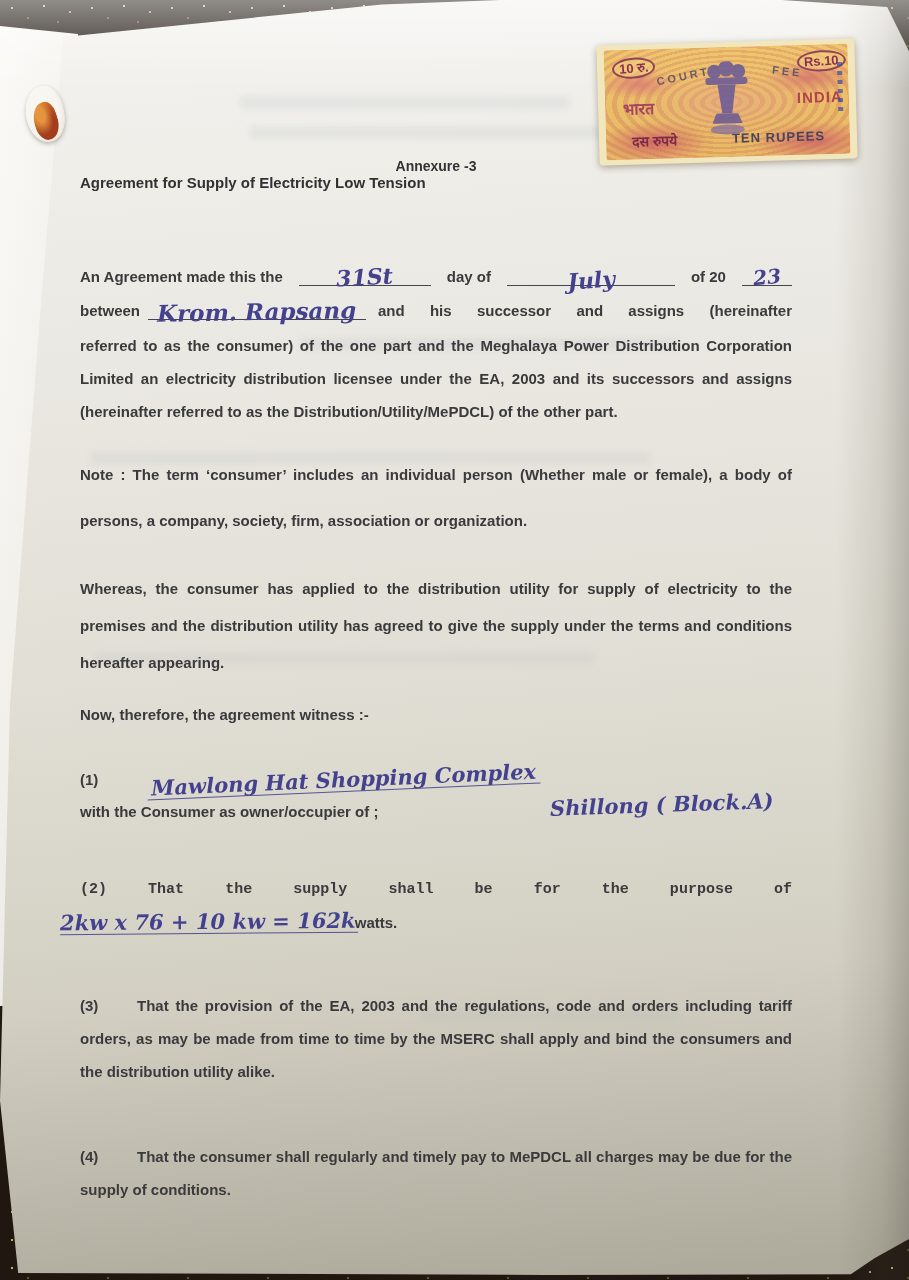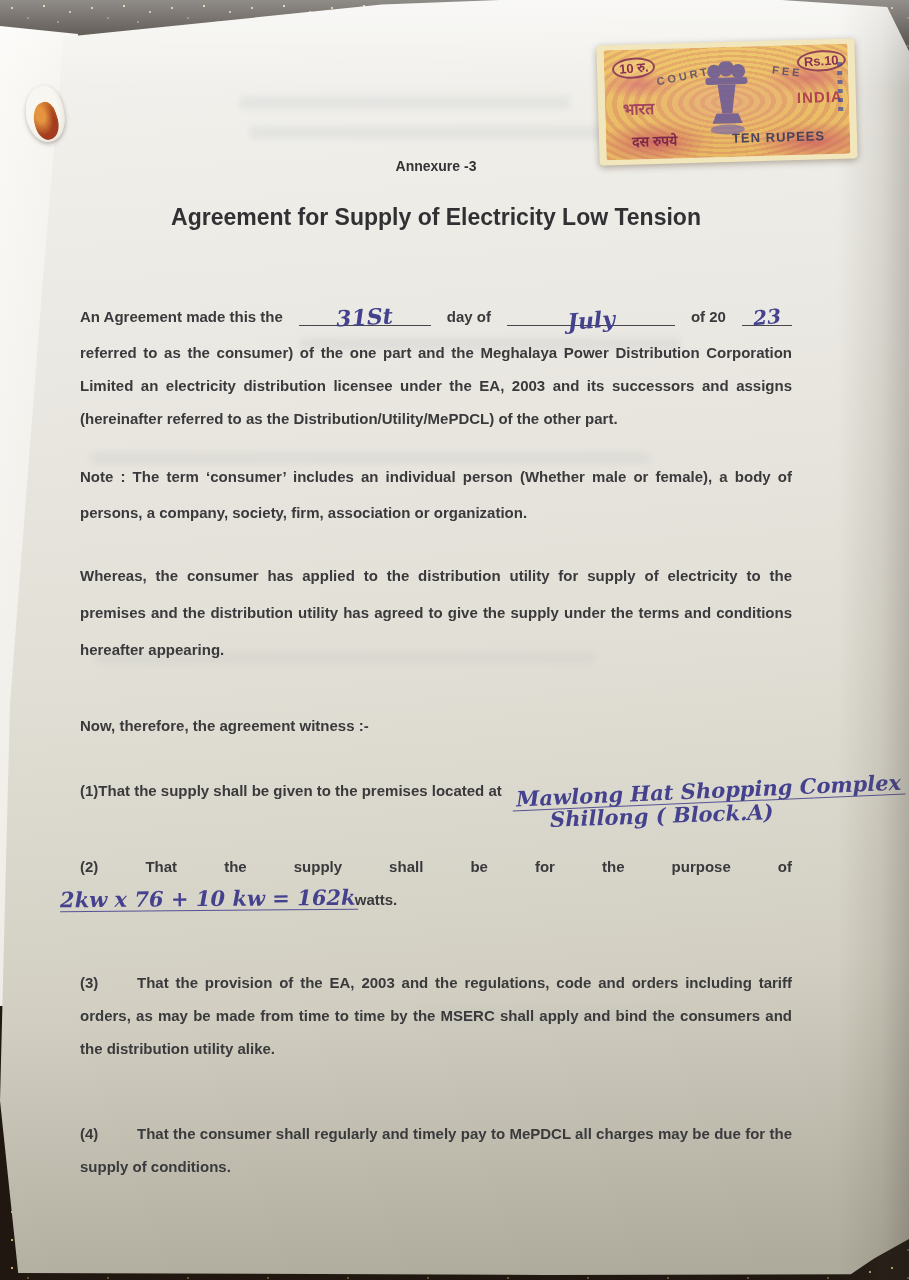--- a/index.html
+++ b/index.html
@@ -94,56 +94,56 @@
     position:absolute; right:6px; top:18px; width:5px; height:52px; opacity:.7;
     background:repeating-linear-gradient(180deg,#3b4aa0 0 4px, transparent 4px 9px);
   }
 
   
   .content {
     position:absolute; left:80px; top:0; width:712px; z-index:4;
     color:#3a3a3c; font-size:15px; font-weight:600;
   }
   h1.title   { margin-top:158px; text-align:center; font-size:14px; font-weight:bold; color:#333336; }
-  h2.subtitle{ margin-top:30px;  text-align:center; font-size:23px; font-weight:bold; color:#313134; }
+  h2.subtitle{  font-size:15px; font-weight:bold; color:#313134; }
 
   .hw {
     font-family:"DejaVu Serif",serif; font-style:italic; font-weight:600;
     color:#44418f; display:inline-block; line-height:1;
   }
   .blank { display:inline-block; border-bottom:1.6px solid #45454d; text-align:center; vertical-align:baseline; }
 
   .p1 { margin-top:72px; }
   .p1-line { display:flex; justify-content:space-between; align-items:baseline; height:33px; white-space:nowrap;gap:8px; }
   .p1 .w130 { width:132px; } .p1 .w170 { width:168px; } .p1 .w48 { width:50px; }
   .p1 .w215 { width:218px; text-align:center; }
   .hw-day   { font-size:22px; transform:rotate(-3deg) translateY(3px); }
   .hw-month { font-size:22px; transform:rotate(-4deg) translateY(6px); }
   .hw-year  { font-size:20px; transform:rotate(-5deg) translateY(2px); }
   .hw-name  { font-size:23px; transform:rotate(-1deg) translateY(4px); }
   .fill-justify { flex:1; margin-left:4px; text-align:justify; text-align-last:justify; }
   .p-cont { text-align:justify; line-height:33px; }
 
-  .note    { margin-top:24px; text-align:justify; line-height:36px; }
+  .note    { margin-top:24px; text-align:justify; line-height:46px; }
   .whereas { margin-top:26px; text-align:justify; line-height:37px; }
-  .witness { margin-top:48px; line-height:20px; }
+  .witness { margin-top:24px; line-height:20px; }
 
   .clause1 { margin-top:42px; position:relative; }
   .c1-line1 { display:flex; align-items:baseline; white-space:nowrap; }
   .c1-num { width:57px; }
   .hw-loc1 {
     font-size:21px; margin-left:10px; padding:0 4px 1px 4px;
     border-bottom:1.6px solid rgba(63,60,140,.85);
     transform:rotate(-2.5deg) translateY(2px);
   }
   .hw-loc2 { position:absolute; left:470px; top:27px; font-size:21px; transform:rotate(-2deg); }
   .c1-line2 { margin-top:10px; line-height:24px; }
 
   .clause2 { margin-top:54px; }
-  .c2-line1 { text-align:justify; text-align-last:justify; line-height:24px; }
+  .c2-line1 { text-align:justify; text-align-last:justify; line-height:24px;font-family:Liberation Mono, monospace; }
   .c2-line2 { display:flex; align-items:baseline; margin-top:6px; height:30px; }
   .c2-blank { flex:1; border-bottom:1.6px solid #45454d; text-align:left; padding-left:148px; }
   .hw-purpose { font-size:20px; transform:rotate(-1deg) translateY(2px); }
   .c2-right { margin-left:18px; white-space:nowrap; }
   .c2-line3 { margin-top:8px; margin-left:-20px; white-space:nowrap; }
   .hw-load {
     font-size:21px; padding:0 2px 1px 0;
     border-bottom:1.8px solid rgba(63,60,140,.85);
     transform:rotate(-0.5deg) translateY(1px);
   }
@@ -181,36 +181,41 @@
 
     <div class="p1">
       <div class="p1-line">
         <span>An Agreement made this the</span>
         <span class="blank w130"><span class="hw hw-day">31St</span></span>
         <span>day of</span>
         <span class="blank w170"><span class="hw hw-month">July</span></span>
         <span>of 20</span>
         <span class="blank w48"><span class="hw hw-year">23</span></span>
       </div>
+      <div class="p1-line">
+        <span>between</span>
+        <span class="blank w215"><span class="hw hw-name">Krom. Rapsang</span></span>
+        <span class="fill-justify">and his successor and assigns (hereinafter</span>
+      </div>
       <p class="p-cont">referred to as the consumer) of the one part and the Meghalaya Power Distribution Corporation Limited an electricity distribution licensee under the EA, 2003 and its successors and assigns (hereinafter referred to as the Distribution/Utility/MePDCL) of the other part.</p>
     </div>
 
     <p class="note">Note : The term ‘consumer’ includes an individual person (Whether male or female), a body of persons, a company, society, firm, association or organization.</p>
 
     <p class="whereas">Whereas, the consumer has applied to the distribution utility for supply of electricity to the premises and the distribution utility has agreed to give the supply under the terms and conditions hereafter appearing.</p>
 
     <p class="witness">Now, therefore, the agreement witness :-</p>
 
     <div class="clause1">
       <div class="c1-line1">
         <span class="c1-num">(1)</span>
-        <span>That the supply shall be given to the premises located at</span>
         <span class="hw hw-loc1">Mawlong Hat Shopping Complex</span>
       </div>
       <span class="hw hw-loc2">Shillong ( Block.A)</span>
+      <div class="c1-line2">with the Consumer as owner/occupier of ;</div>
     </div>
 
     <div class="clause2">
       <div class="c2-line1">(2) That the supply shall be for the purpose of</div>
       <div class="c2-line3">
         <span class="hw hw-load">2kw x 76 + 10 kw = 162k</span>
         <span class="watts">watts.</span>
       </div>
     </div>
 

